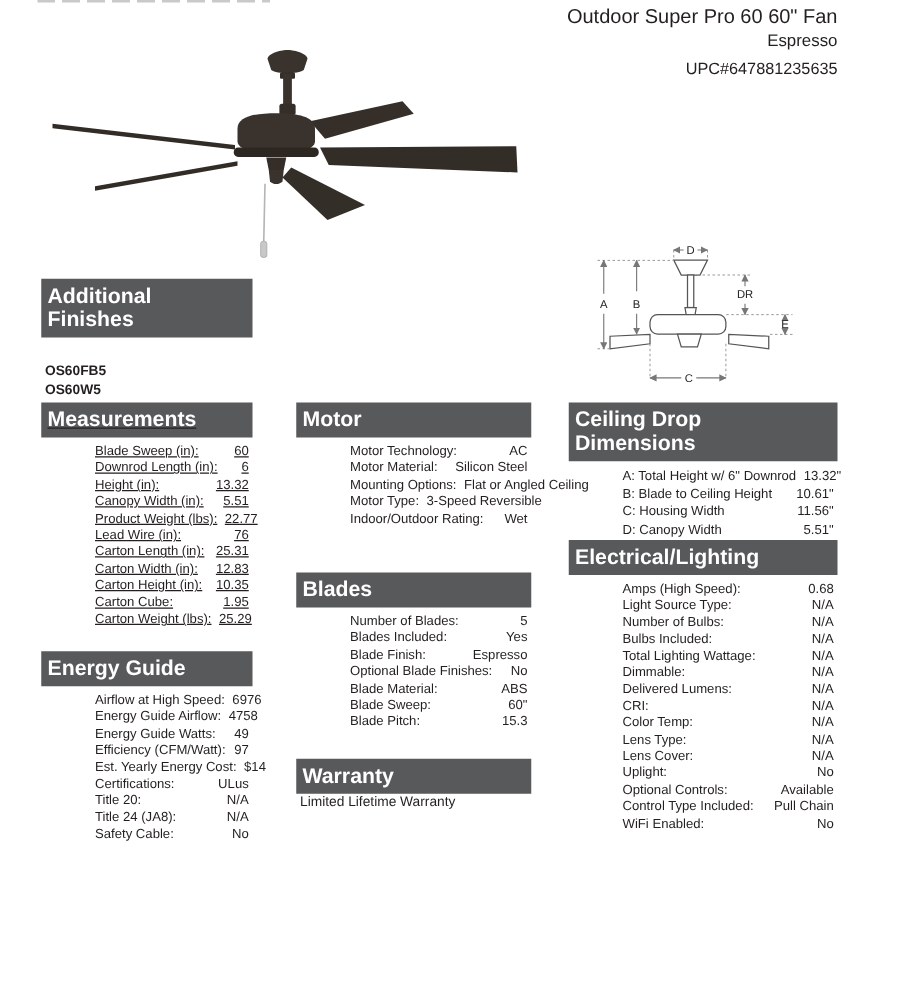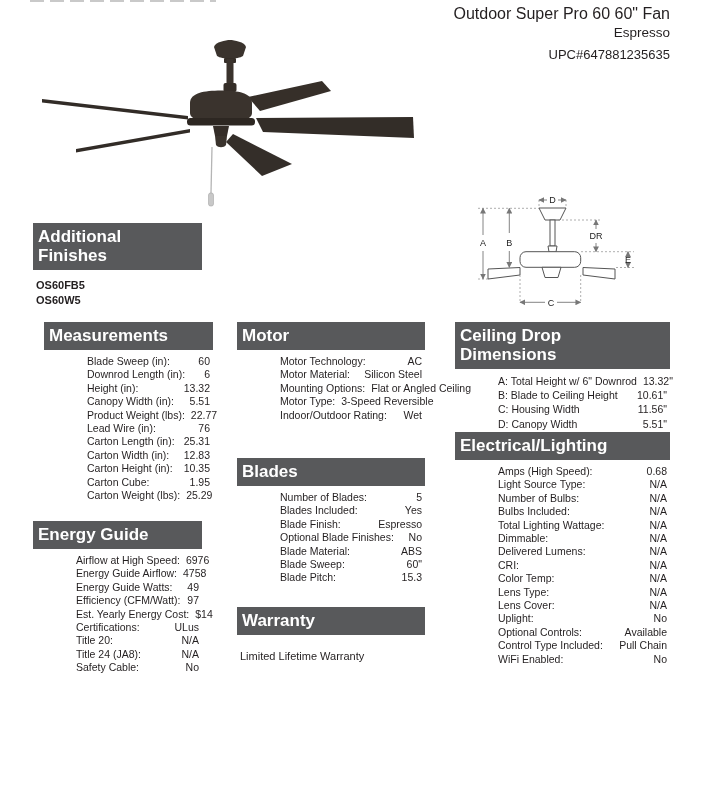--- a/index.html
+++ b/index.html
@@ -13,23 +13,23 @@
   .product-finish{font-size:13.5px;line-height:18px;}
   .product-upc{font-size:13px;line-height:17px;margin-top:4px;}
   
   .spec{position:absolute;}
   .sec-h{margin:0;background:#58595b;color:#ffffff;font-size:17px;font-weight:bold;
          padding:4px 17px 5px 5px;line-height:19px;}
   .rows{margin-top:5px;font-size:10.5px;padding:0 3px;}
   .row{display:flex;justify-content:space-between;line-height:13.4px;white-space:nowrap;padding-left:40px;}
   .row .val{text-align:right;padding-left:6px;}
   #sec-ceiling .rows .row{line-height:14.2px;}
-  .finish-list{margin-top:8px;padding-left:3px;font-size:11px;font-weight:bold;}
+  .finish-list{margin-top:20px;padding-left:3px;font-size:11px;font-weight:bold;}
   .finish-item{line-height:15px;}
-  .warranty-text{margin-top:15px;padding-left:3px;font-size:11px;}
+  .warranty-text{margin-top:1px;padding-left:3px;font-size:11px;}
   
   .fan-art{position:absolute;left:30px;top:35px;}
   .dim-art{position:absolute;left:460px;top:185px;}
   .dim-label{font-size:9px;fill:#222222;font-family:"Liberation Sans",sans-serif;}
 </style>
 </head>
 <body>
 
 <div class="page">
 
@@ -125,21 +125,21 @@
   </svg>
 
   <section class="spec" id="sec-additional" style="left:33px;top:223px;width:169px;">
     <h2 class="sec-h">Additional Finishes</h2>
     <div class="finish-list">
         <div class="finish-item">OS60FB5</div>
         <div class="finish-item">OS60W5</div>
       </div>
   </section>
 
-  <section class="spec" id="sec-measurements" style="left:44px;top:322px;width:169px;">
+  <section class="spec" id="sec-measurements" style="left:33px;top:322px;width:169px;text-decoration:underline;">
     <h2 class="sec-h">Measurements</h2>
     <div class="rows">
         <div class="row">
           <span class="lbl">Blade Sweep (in):</span>
           <span class="val">60</span>
         </div>
         <div class="row">
           <span class="lbl">Downrod Length (in):</span>
           <span class="val">6</span>
         </div>

